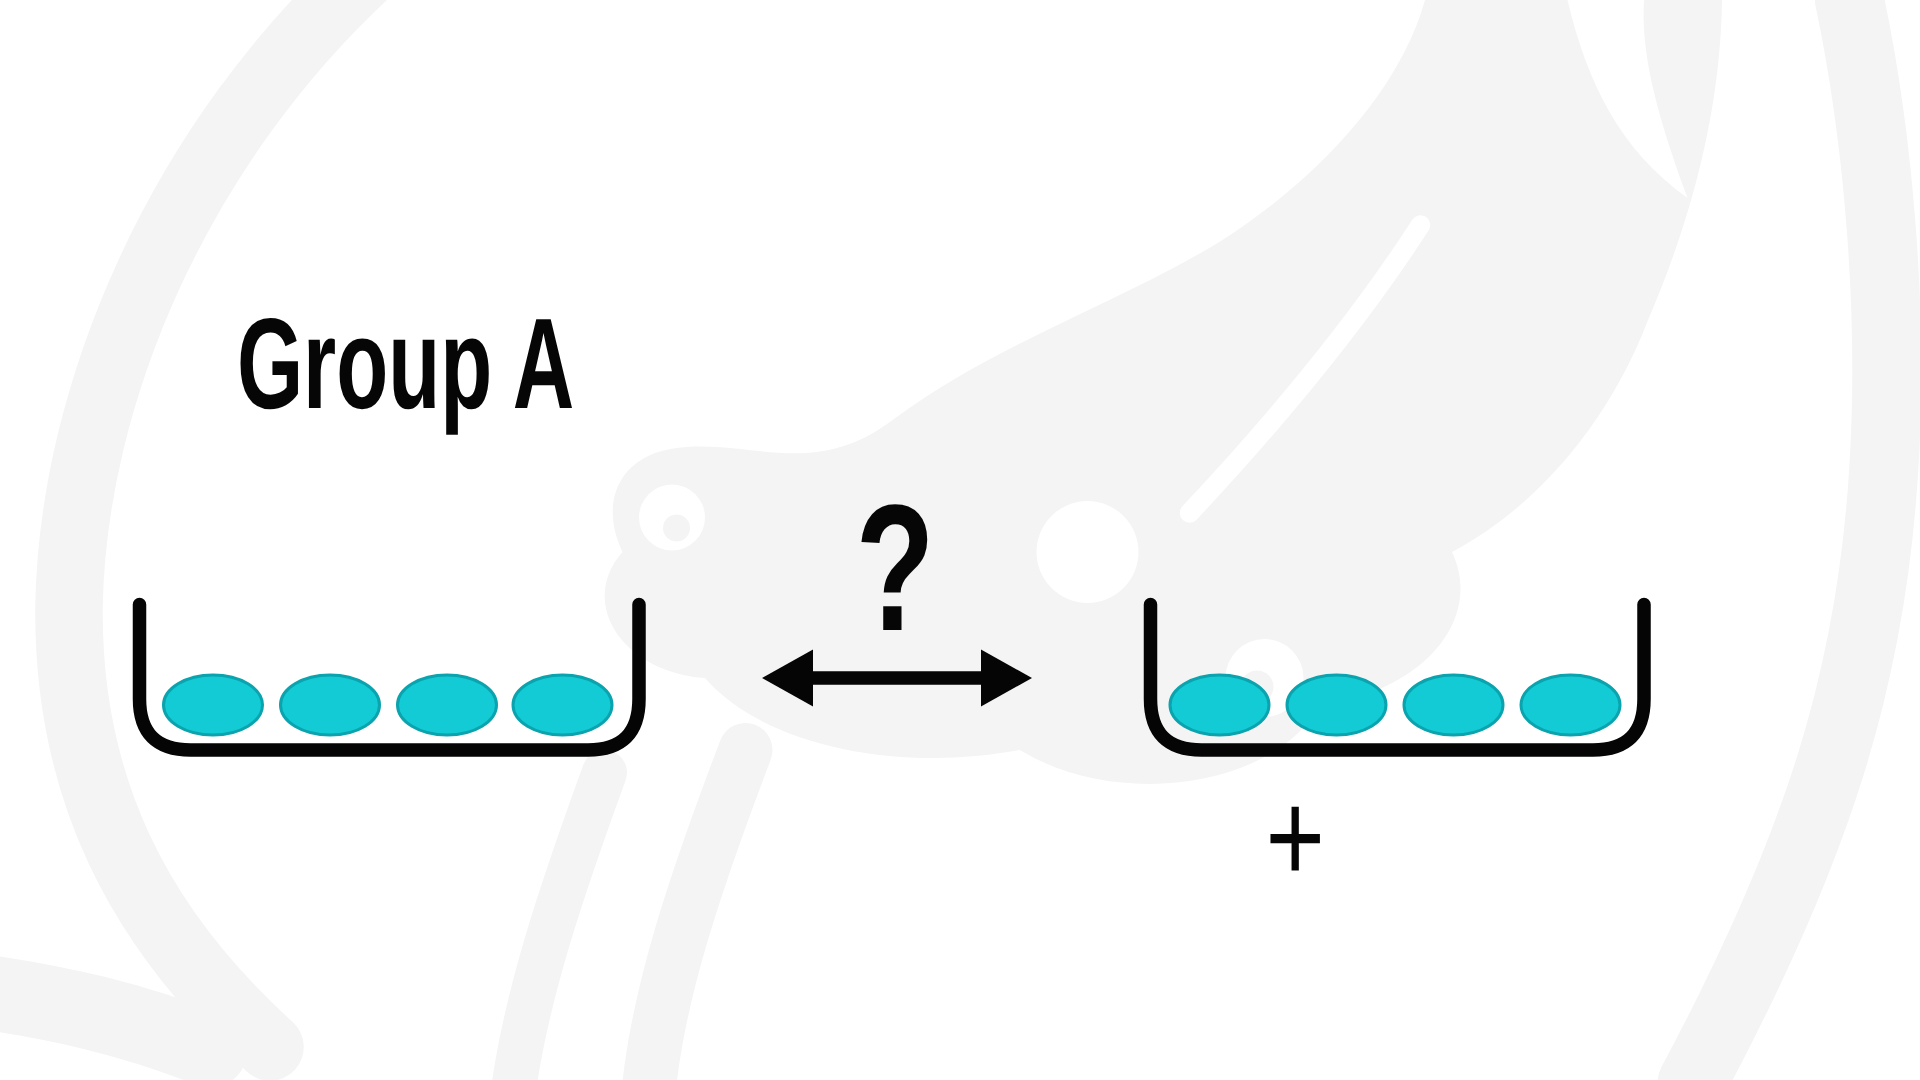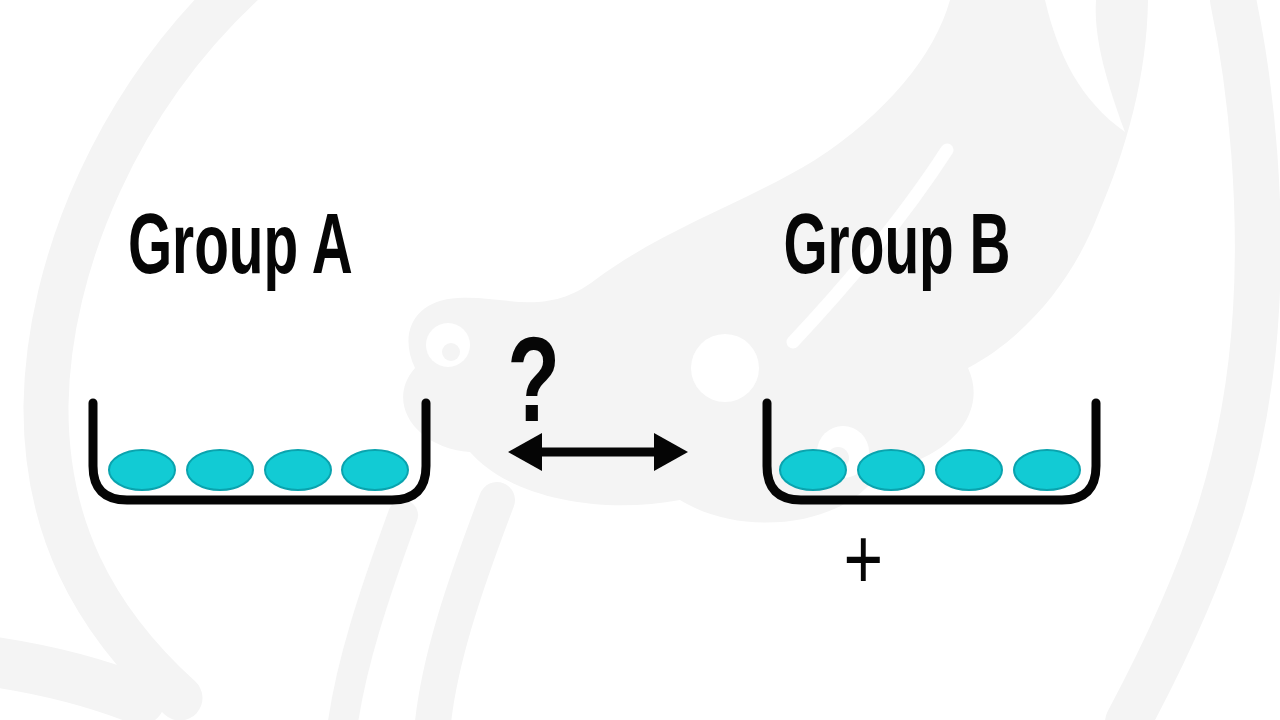--- a/index.html
+++ b/index.html
@@ -9,20 +9,21 @@
     background:#ffffff;
     overflow:hidden;
     font-family:"Liberation Sans", sans-serif;
   }
   .layer{position:absolute;left:0;top:0;width:1280px;height:720px;}
   .label{
     position:absolute;
     line-height:1;
     color:#060606;
     font-weight:bold;
+    text-align:center;
     white-space:nowrap;
   }
   .condensed{display:inline-block;transform-origin:50% 50%;}
   .group-label{font-size:86px;top:200px;width:400px;}
   #group-a-label{left:70px;}
   #group-b-label{left:725px;}
   .group-label .condensed{transform:scaleX(0.66);}
   .qmark{
     left:497px;top:319px;width:200px;
     font-size:120px;
@@ -97,23 +98,20 @@
       <line x1="530" y1="452" x2="666" y2="452" stroke="#050505" stroke-width="9"></line>
       <polygon points="508,452 542,433 542,471"></polygon>
       <polygon points="688,452 654,433 654,471"></polygon>
     </g>
   </svg>
 
   <div class="label group-label" id="group-a-label">
     <span class="condensed">Group A</span>
   </div>
 
-  <div class="label group-label" id="group-b-label">
-    <span class="condensed">Group B</span>
-  </div>
 
   <div class="label qmark">
     <span class="condensed">?</span>
   </div>
 
   <div class="caption">
     <span class="plus"><span class="condensed">+</span></span>
   </div>
 
 </div>

